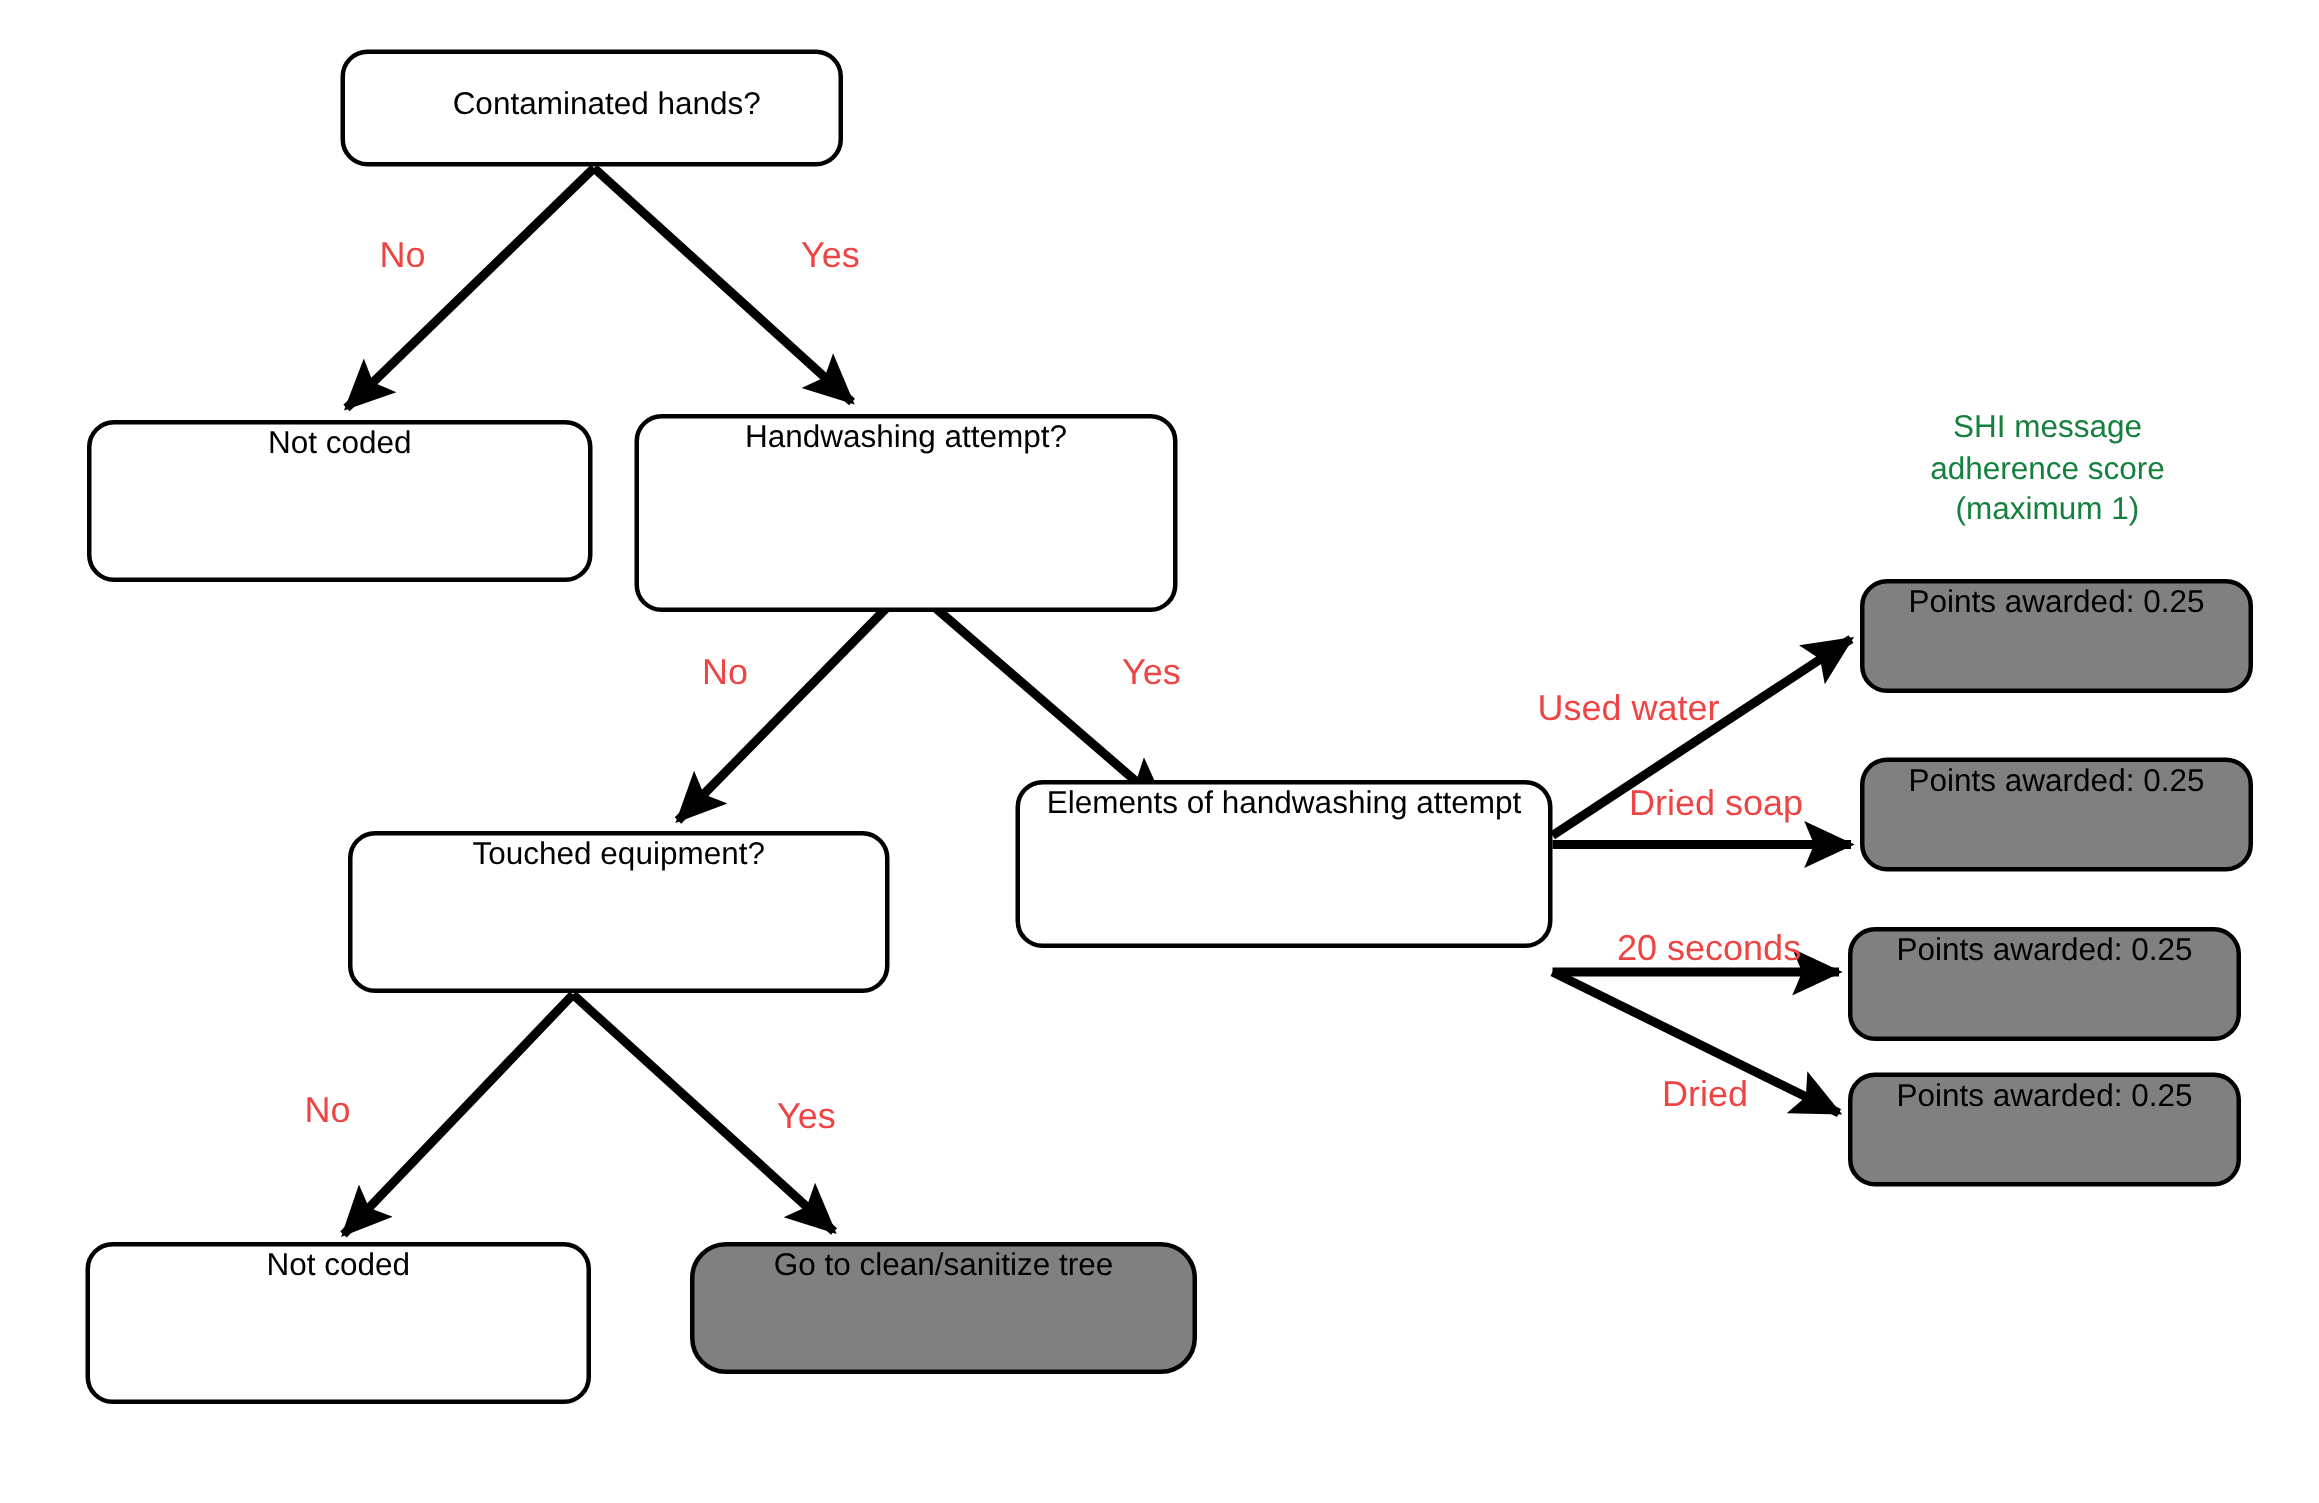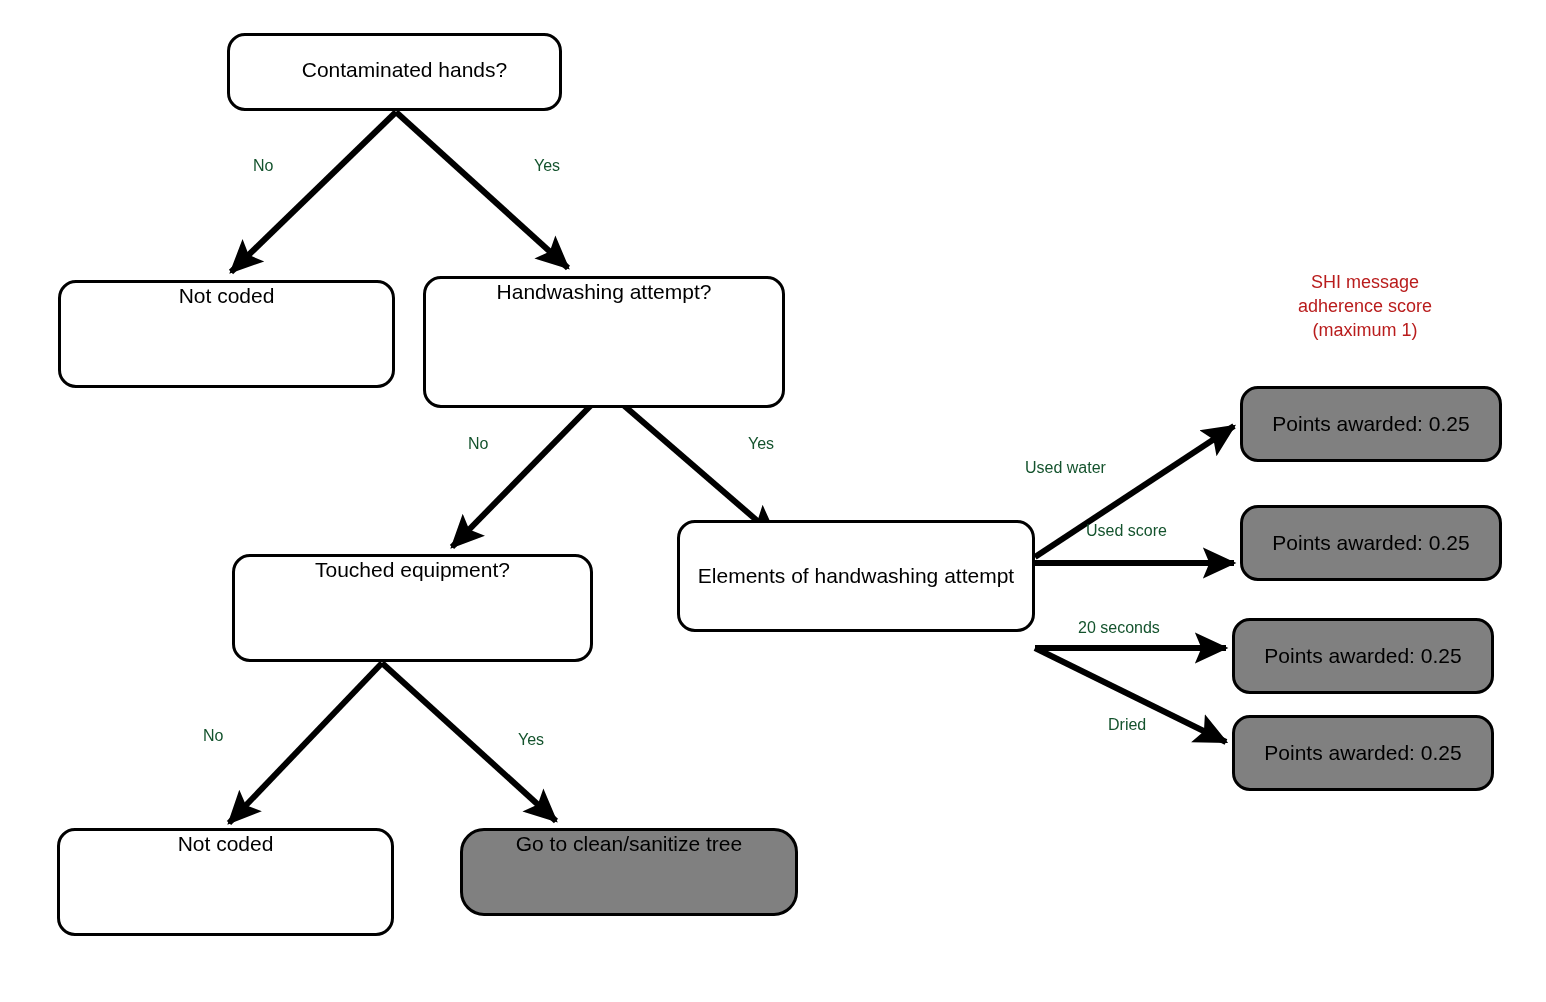--- a/index.html
+++ b/index.html
@@ -43,33 +43,33 @@
     display: block;
     width: 100%;
     padding: 0 10px;
     box-sizing: border-box;
   }
   
   .node.text-top    { align-items: flex-start; }
   .node.text-top .label    { margin-top: 21px; }
   .node.text-upper  { align-items: flex-start; }
   .node.text-upper .label  { }
-  .node.text-mid    { align-items: center; }
+  .node.text-mid    { align-items: flex-start; }
 
   .edge-label {
     position: absolute;
-    color: #14532d;
-    font-size: 16px;
+    color: #ef4444;
+    font-size: 24px;
     line-height: 1.22;
     white-space: nowrap;
   }
   .col-header {
     position: absolute;
-    color: #b91c1c;
-    font-size: 18px;
+    color: #15803d;
+    font-size: 21px;
     line-height: 1.32;
     text-align: center;
     white-space: pre-line;
   }
 </style>
 </head>
 <body>
 
 <div id="canvas">
 
@@ -148,21 +148,21 @@
   <div class="edge-label" style="left:253px; top:156px;">No</div>
   <div class="edge-label" style="left:534px; top:156px;">Yes</div>
 
   <div class="edge-label" style="left:468px; top:434px;">No</div>
   <div class="edge-label" style="left:748px; top:434px;">Yes</div>
 
   <div class="edge-label" style="left:203px; top:726px;">No</div>
   <div class="edge-label" style="left:518px; top:730px;">Yes</div>
 
   <div class="edge-label" style="left:1025px; top:458px;">Used water</div>
-  <div class="edge-label" style="left:1086px; top:521px;">Used score</div>
+  <div class="edge-label" style="left:1086px; top:521px;">Dried soap</div>
   <div class="edge-label" style="left:1078px; top:618px;">20 seconds</div>
   <div class="edge-label" style="left:1108px; top:715px;text-align:right;">Dried</div>
 
   <div class="col-header" style="left:1245px; top:271px; width:240px;">SHI message
 adherence score
 (maximum 1)</div>
 
 </div>
 
 </body></html>

